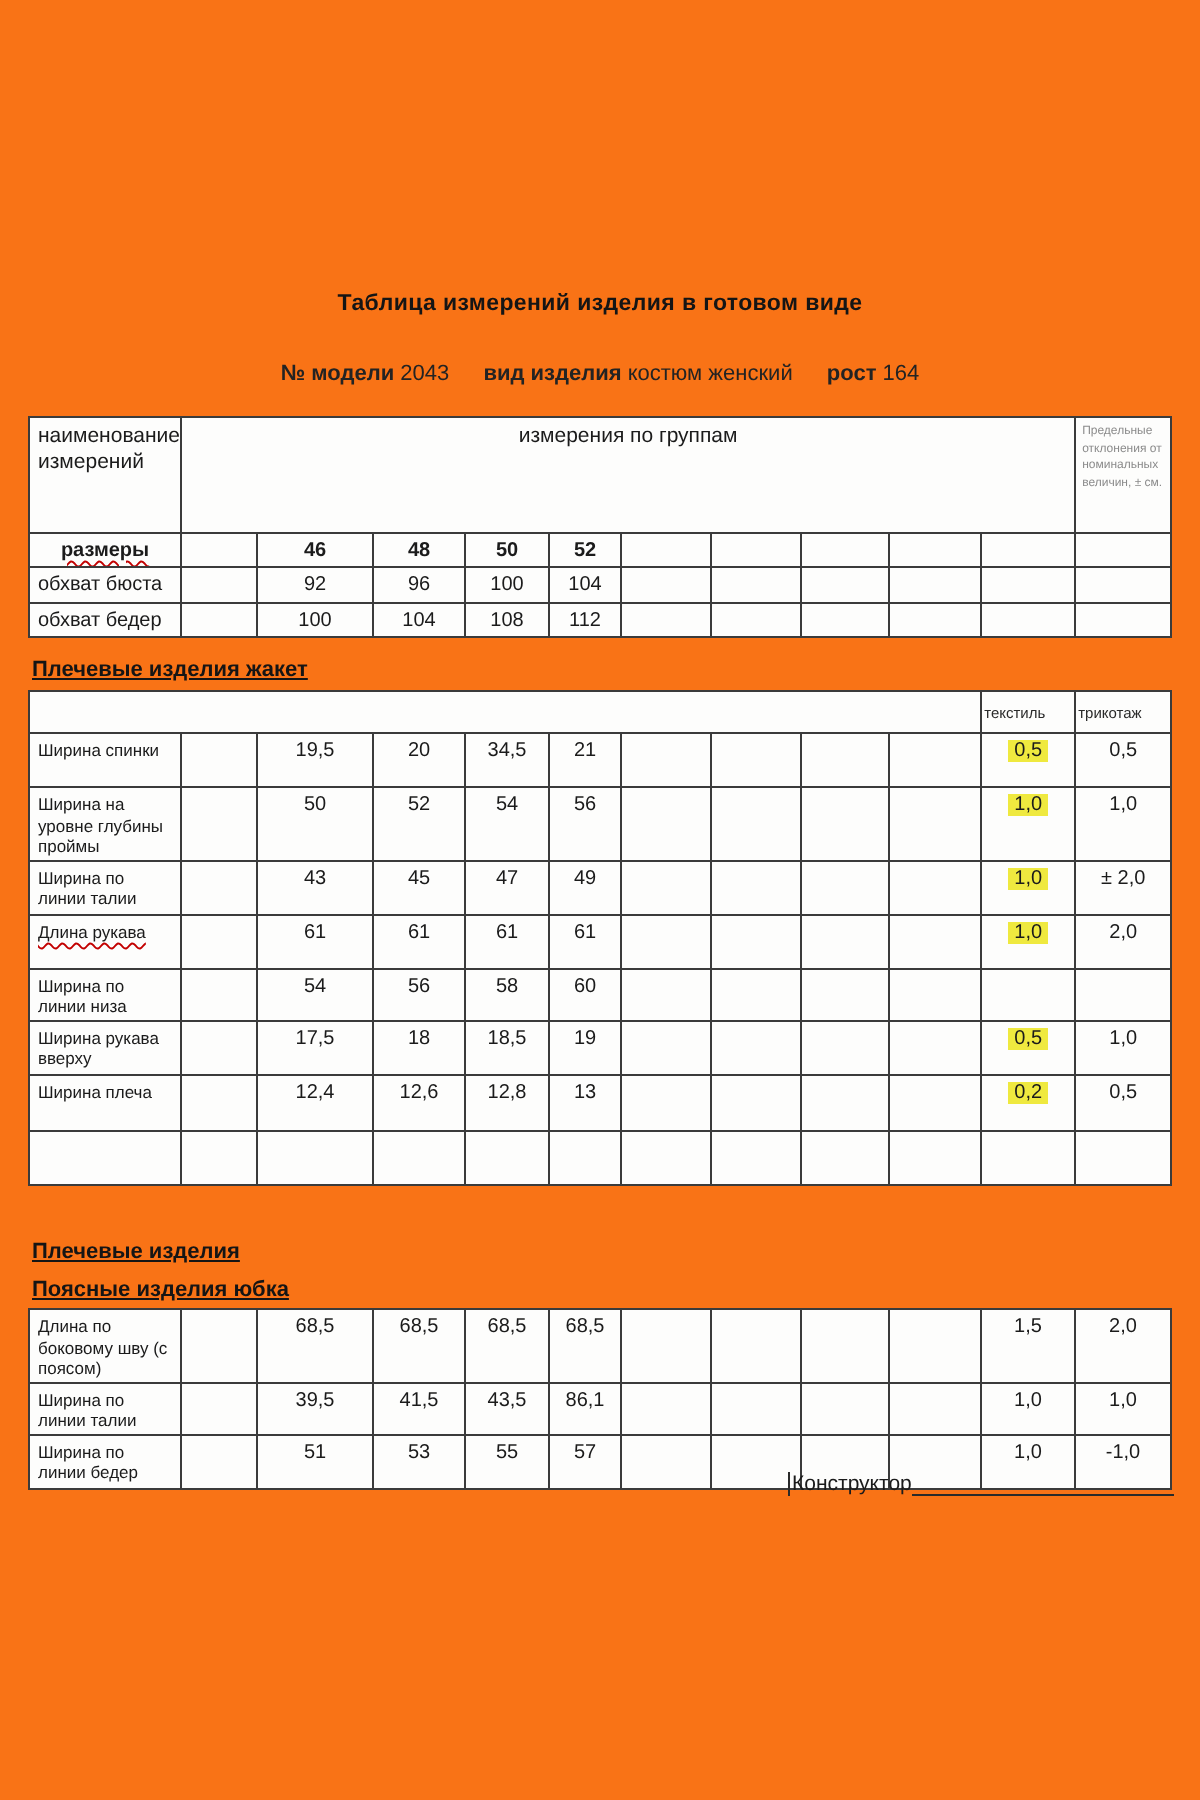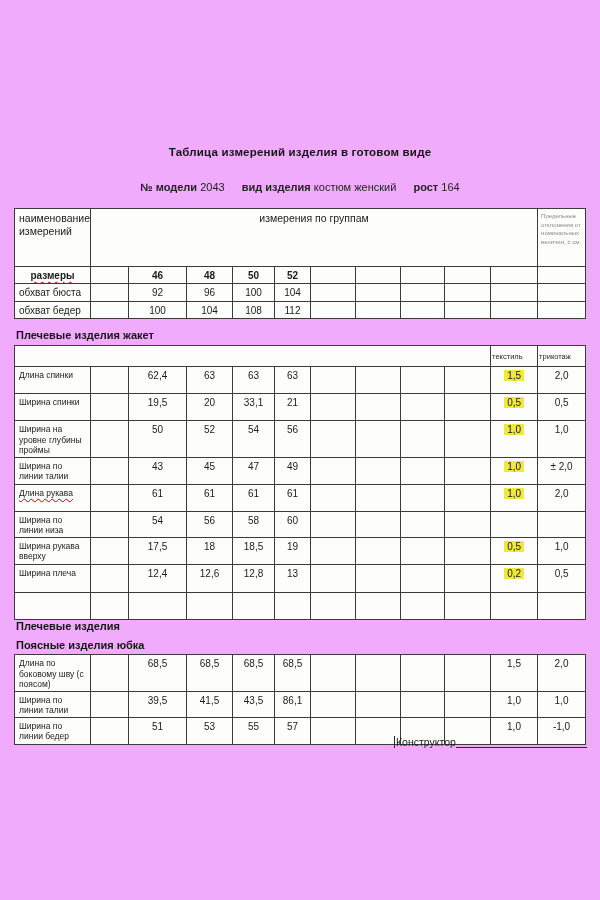--- a/index.html
+++ b/index.html
@@ -3,21 +3,21 @@
 <meta charset="utf-8">
 <style>
   html,body{margin:0;padding:0;}
   body{
     width:600px;height:900px;
     background:#f6f6f4;
     font-family:"Liberation Sans", sans-serif;
     color:#1b1b1b;
     position:relative;
   }
-  .page{position:absolute;inset:0;background:#f0abfc;}
+  .page{position:absolute;inset:0;background:#f97316;}
 
   .doc-title{
     position:absolute;top:146px;left:0;width:600px;
     text-align:center;font-size:11.5px;font-weight:bold;color:#151515;
     letter-spacing:.2px;
   }
   .doc-subtitle{
     position:absolute;top:181px;left:0;width:600px;
     text-align:center;font-size:11px;color:#232323;
   }
@@ -57,21 +57,21 @@
   }
   .small-lbl{font-size:8.5px;line-height:10.5px;}
   .mat-hdr{font-size:7.5px;text-align:left;color:#2a2a2a;padding:2px 1px;}
   .hl{
     background:#efe93f;
     padding:0 3px;
     display:inline-block;
   }
   .section-heading{
     position:absolute;left:16px;
-    font-size:11px;font-weight:bold;color:#151515;
+    font-size:11px;font-weight:bold;color:#151515;text-decoration:underline;
   }
   .h-jacket{top:329px;}
   .h-shoulder{top:620px;}
   .h-skirt{top:639px;}
 
   .signature{
     position:absolute;top:736px;left:394px;width:191px;
     font-size:10.5px;color:#1b1b1b;
     border-left:1.5px solid #2a2a2a;
     padding-left:1px;
@@ -180,39 +180,25 @@
         <col style="width:48px">
     </colgroup>
     <tbody>
         <tr style="height:21px">
       <td colspan="10"></td>
       <td class="mat-hdr">текстиль</td>
       <td class="mat-hdr">трикотаж</td>
     </tr>
 
     <tr style="height:27px">
-      <td class="lbl small-lbl top">Длина спинки</td>
-      <td></td>
-      <td class="val top">62,4</td>
-      <td class="val top">63</td>
-      <td class="val top">63</td>
-      <td class="val top">63</td>
-      <td></td>
-          <td></td>
-          <td></td>
-          <td></td>
-      <td class="val top"><span class="hl">1,5</span></td>
-      <td class="val top">2,0</td>
-    </tr>
-    <tr style="height:27px">
       <td class="lbl small-lbl top">Ширина спинки</td>
       <td></td>
       <td class="val top">19,5</td>
       <td class="val top">20</td>
-      <td class="val top">33,1</td>
+      <td class="val top">34,5</td>
       <td class="val top">21</td>
       <td></td>
           <td></td>
           <td></td>
           <td></td>
       <td class="val top"><span class="hl">0,5</span></td>
       <td class="val top">0,5</td>
     </tr>
     <tr style="height:26px">
       <td class="lbl small-lbl top">Ширина на уровне глубины проймы</td>

